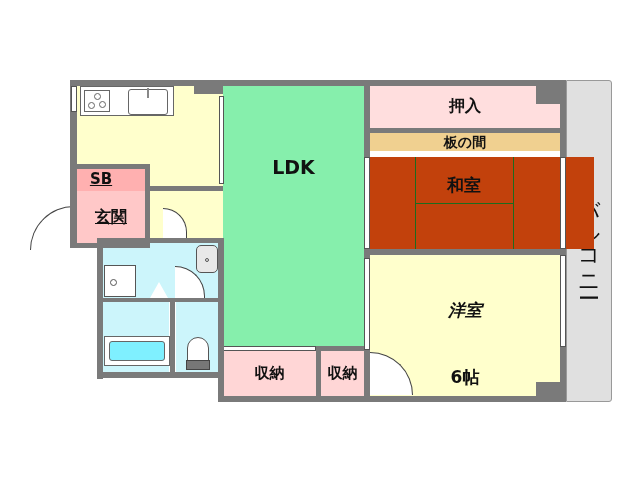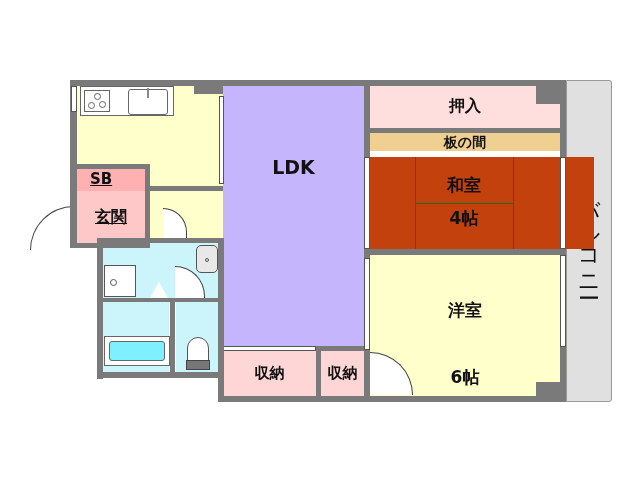--- a/index.html
+++ b/index.html
@@ -24,21 +24,21 @@
 <div class="abs" style="left:80px;top:86px;width:94px;height:30px;background:#fff;border:1px solid #666;"></div>
 <div class="abs" style="left:84px;top:90px;width:26px;height:22px;border:1px solid #666;background:#fff;">
   <div class="abs" style="left:9px;top:2px;width:7px;height:7px;border:1px solid #666;border-radius:50%;"></div>
   <div class="abs" style="left:3px;top:11px;width:7px;height:7px;border:1px solid #666;border-radius:50%;"></div>
   <div class="abs" style="left:14px;top:10px;width:7px;height:7px;border:1px solid #666;border-radius:50%;"></div>
 </div>
 <div class="abs" style="left:128px;top:89px;width:40px;height:26px;border:1px solid #666;border-radius:3px;background:#fff;">
   <div class="abs" style="left:18px;top:-2px;width:2px;height:10px;background:#888;"></div>
 </div>
 
-<div class="abs" style="left:223px;top:86px;width:141px;height:262px;background:#c4b5fd;">
+<div class="abs" style="left:223px;top:86px;width:141px;height:262px;background:#86efac;">
   <div class="lbl" style="left:0;top:70px;width:141px;font-size:19px;">LDK</div>
 </div>
 
 <div class="abs" style="left:150px;top:186px;width:73px;height:52px;background:#ffffcc;"></div>
 
 <div class="abs" style="left:77px;top:168px;width:68px;height:23px;background:#ffb0b0;">
   <div class="lbl" style="left:0;top:2px;width:48px;font-size:15px;text-decoration:underline;">SB</div>
 </div>
 
 <div class="abs" style="left:77px;top:191px;width:68px;height:55px;background:#ffc8c8;">
@@ -83,26 +83,25 @@
 
 <div class="abs" style="left:370px;top:133px;width:190px;height:18px;background:#f0d090;">
   <div class="lbl" style="left:0;top:1px;width:190px;font-size:14px;">板の間</div>
 </div>
 
 <div class="abs" style="left:370px;top:157px;width:224px;height:92px;background:#c2410c;">
   <div class="thinline" style="left:45px;top:0;width:1px;height:92px;"></div>
   <div class="thinline" style="left:143px;top:0;width:1px;height:92px;"></div>
   <div class="thinline" style="left:45px;top:46px;width:98px;height:1px;"></div>
   <div class="lbl" style="left:45px;top:17px;width:98px;font-size:17px;">和室</div>
-  <div class="lbl" style="left:45px;top:50px;width:98px;font-size:17px;">4帖</div>
 </div>
 <div class="win" style="left:418px;top:249px;width:92px;height:5px;"></div>
 
 <div class="abs" style="left:370px;top:255px;width:190px;height:141px;background:#ffffcc;">
-  <div class="lbl" style="left:0;top:44px;width:190px;font-size:17px;">洋室</div>
+  <div class="lbl" style="left:0;top:44px;width:190px;font-size:17px;font-style:italic;">洋室</div>
   <div class="lbl" style="left:0;top:75px;width:190px;font-size:17px;margin-top:36px;">6帖</div>
 </div>
 <div class="abs" style="left:370px;top:352px;width:43px;height:43px;border-top:1px solid #444;border-right:1px solid #444;border-radius:0 43px 0 0;background:#fff;"></div>
 
 <div class="wall" style="left:70px;top:80px;width:496px;height:6px;"></div>
 <div class="wall" style="left:560px;top:80px;width:6px;height:322px;"></div>
 <div class="wall" style="left:536px;top:80px;width:30px;height:24px;"></div>
 <div class="wall" style="left:536px;top:382px;width:30px;height:20px;"></div>
 <div class="wall" style="left:218px;top:396px;width:348px;height:6px;"></div>
 <div class="wall" style="left:70px;top:80px;width:7px;height:166px;"></div>

